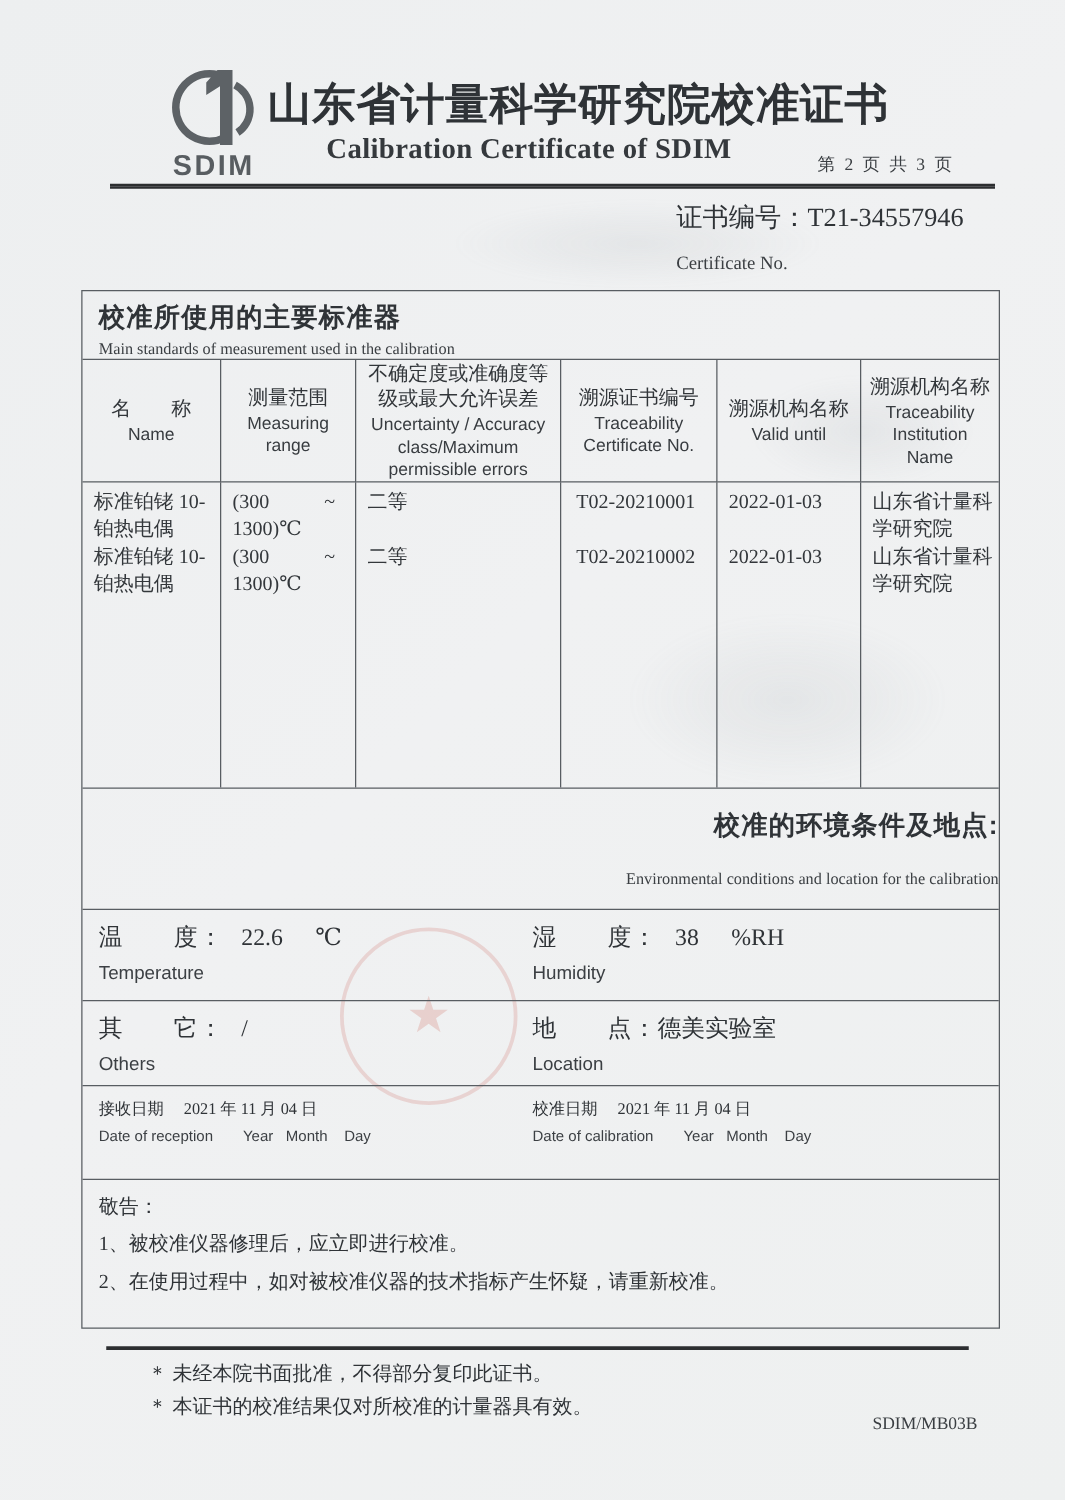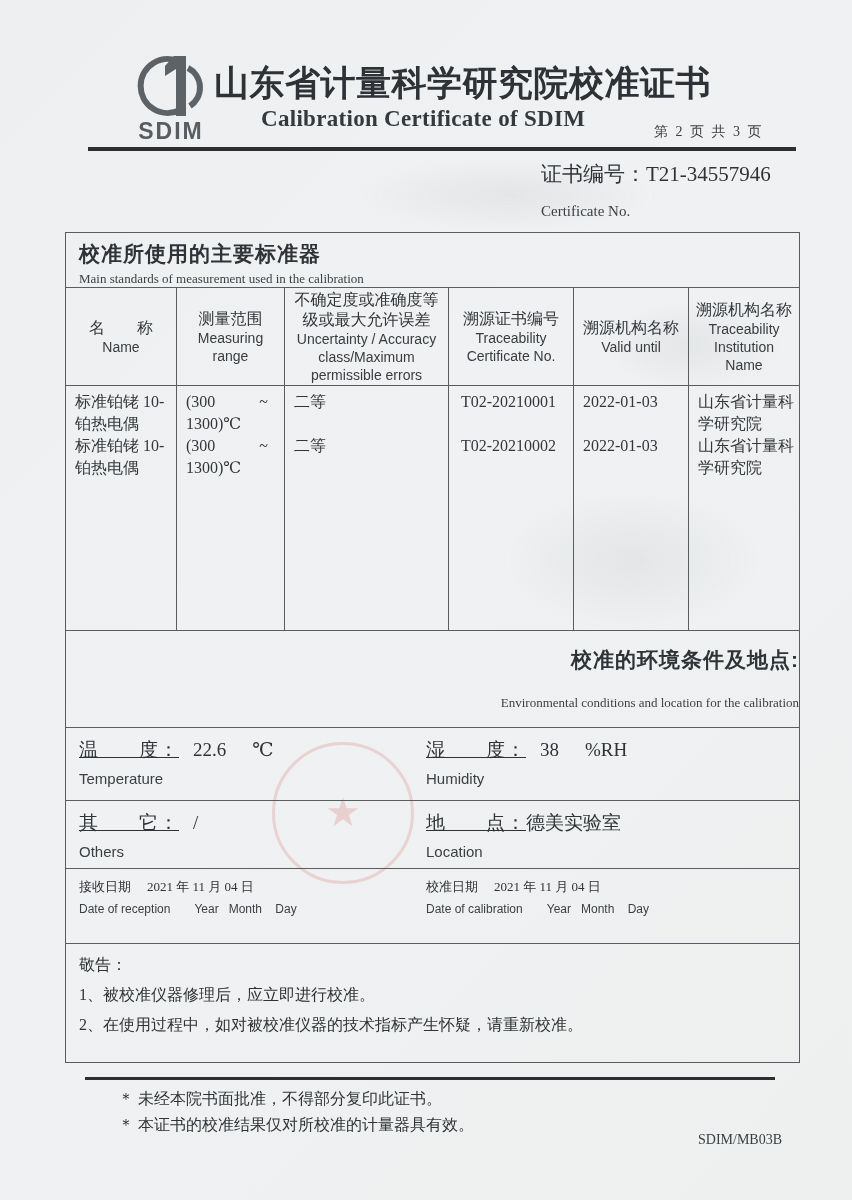--- a/index.html
+++ b/index.html
@@ -68,21 +68,21 @@
   
   .sec-env { position:absolute; left:0; top:398px; width:100%; height:97px;
     border-bottom:1px solid #585d62; padding:15px 0 0 13px;text-align:right; }
   .sec-env .sec-title-en { margin-top:21px; }
 
   .row-temp { position:absolute; left:0; top:495px; width:100%; height:73px; border-bottom:1px solid #585d62; }
   .row-others { position:absolute; left:0; top:568px; width:100%; height:68px; border-bottom:1px solid #585d62; }
   .half-l { position:absolute; left:13px; top:9px; }
   .half-r { position:absolute; left:360px; top:9px; }
   .env-line { font-size:19px; color:#2f3337; white-space:nowrap; }
-  .env-label { letter-spacing:1px;text-decoration:underline; }
+  .env-label { letter-spacing:1px; }
   .env-value { margin-left:14px; }
   .env-unit { margin-left:26px; }
   .env-en { font-family:"Liberation Sans",sans-serif; font-size:15px; color:#3b3f43; margin-top:7px; }
 
   
   .row-dates { position:absolute; left:0; top:636px; width:100%; height:75px; border-bottom:1px solid #585d62; }
   .date-line { font-size:13px; color:#2f3337; white-space:nowrap; }
   .date-value { margin-left:16px; }
   .date-en { font-family:Liberation Sans, sans-serif; font-size:12px; color:#3b3f43; margin-top:6px; white-space:pre; }
   .ymd { margin-left:24px; white-space:pre; }

